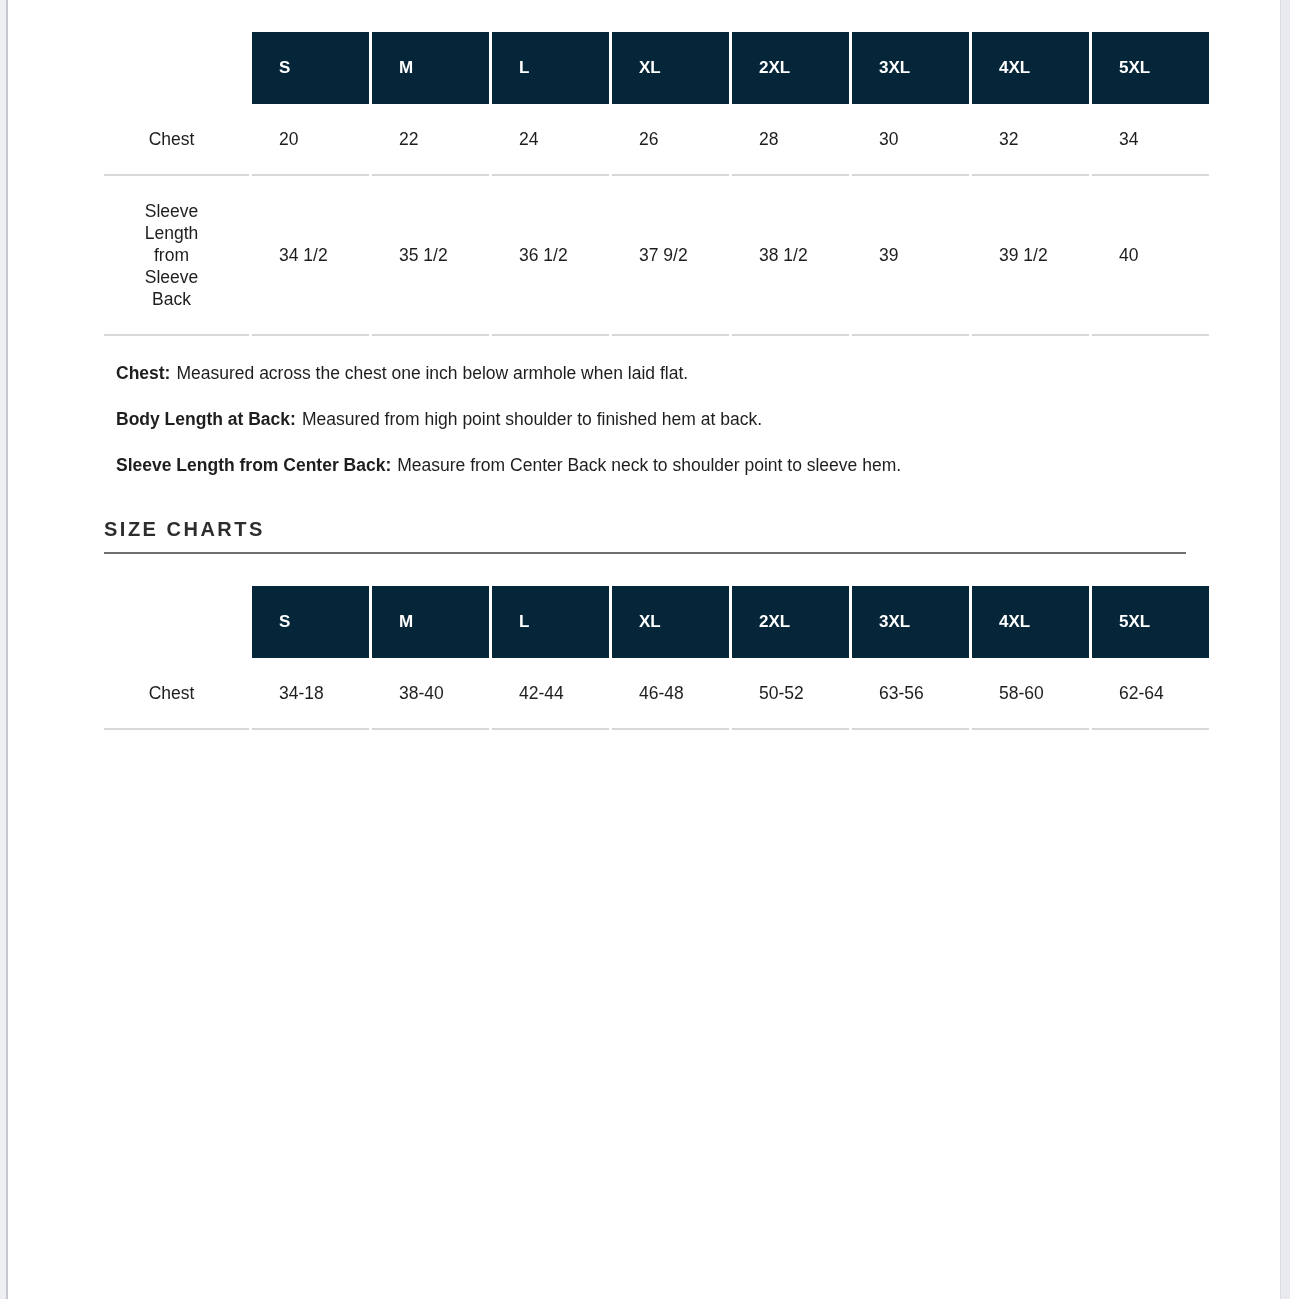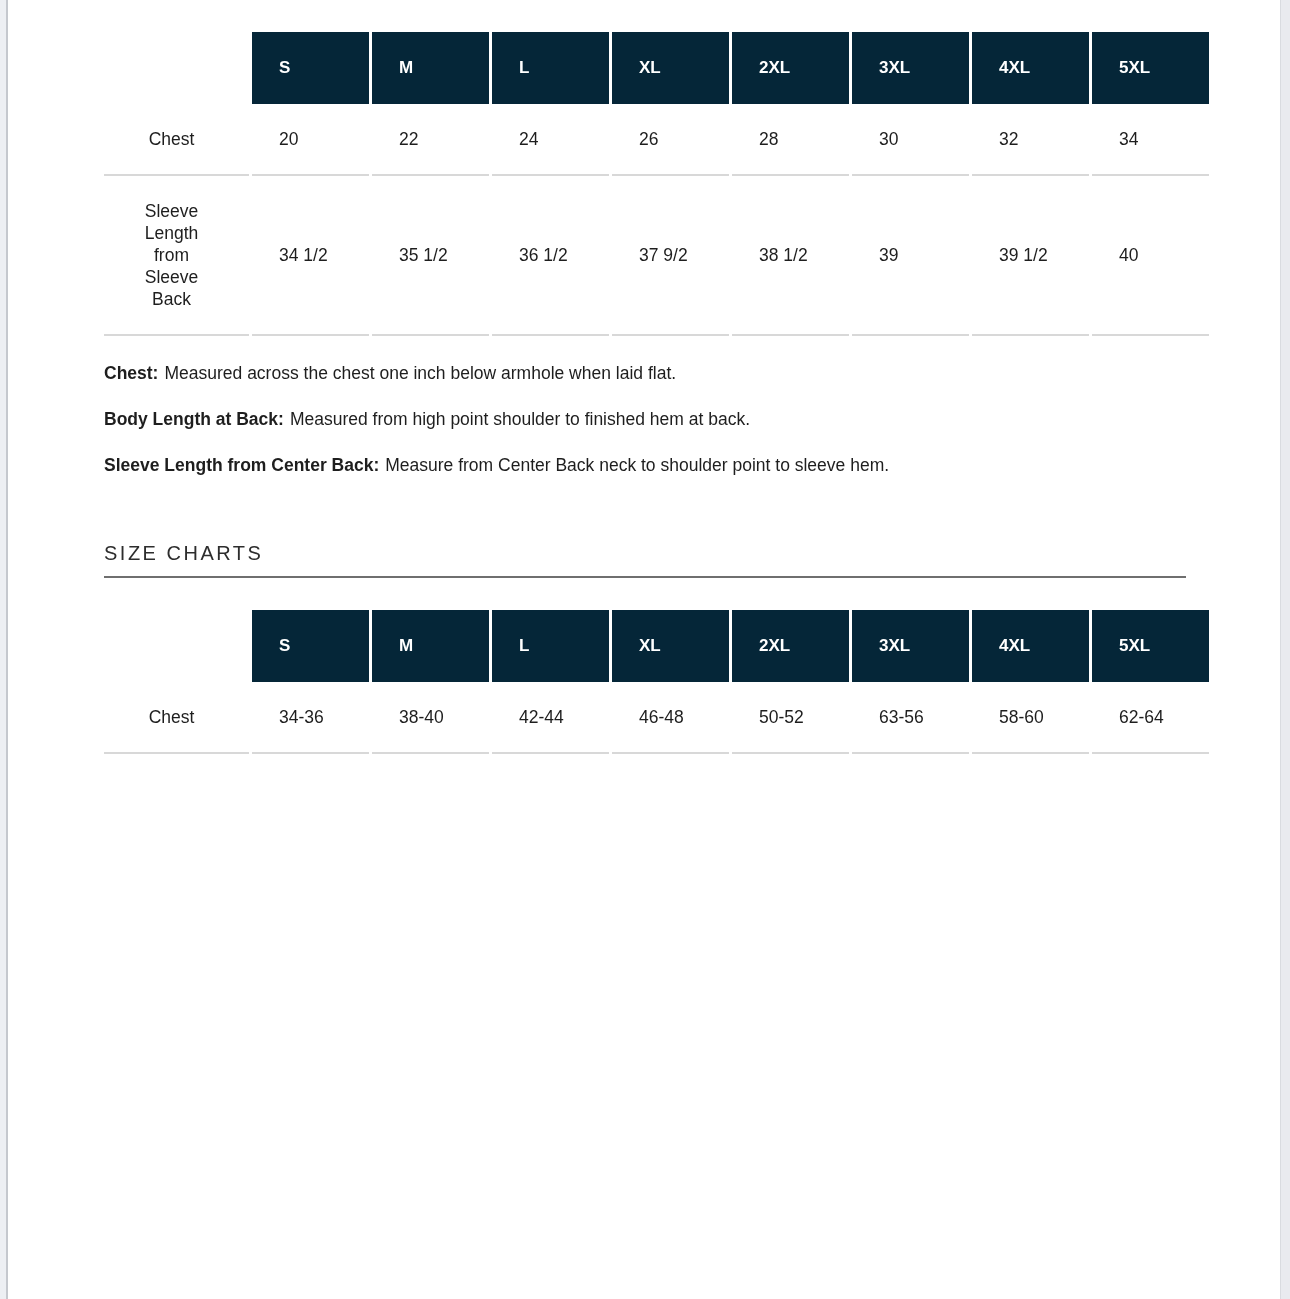--- a/index.html
+++ b/index.html
@@ -33,21 +33,21 @@
   .section-heading{
     font-size:20px;
     letter-spacing:2.5px;
     color:#2d2d2d;
     font-weight:400;
     padding-bottom:11px;
     border-bottom:2px solid var(--heading-rule);
     width:1082px;
   }
   .section-heading.first{margin-top:54px;}
-  .section-heading.second{margin-top:66px;}
+  .section-heading.second{margin-top:42px;font-weight:bold;}
   table.size-table{
     border-collapse:separate;
     border-spacing:3px 0;
     table-layout:fixed;
     margin-top:32px;
     margin-left:-3px;
   }
   table.size-table col.label-col{width:145px;}
   table.size-table col.size-col{width:117px;}
   table.size-table th{
@@ -67,21 +67,21 @@
     vertical-align:middle;
     text-align:left;
     padding:24px 0 24px 27px;
     border-bottom:2px solid var(--divider);
     background:#ffffff;
   }
   table.size-table td.row-label{padding-right:34px;padding-left:24px;text-align:center;}
   table.size-table tr.row-alt td{background:var(--row-alt-bg);}
   .notes{margin-top:26px;width:1000px;}
   .note{
-    margin:0 0 24px 0;
+    margin:0 0 24px 12px;
     font-size:17.5px;
     line-height:22px;
   }
   .note strong{margin-right:6px;}
 </style>
 </head>
 <body>
 
 <div class="left-gutter"></div>
 <div class="scrollbar-track"></div>
@@ -175,21 +175,21 @@
         <th>XL</th>
         <th>2XL</th>
         <th>3XL</th>
         <th>4XL</th>
         <th>5XL</th>
       </tr>
     </thead>
     <tbody>
       <tr>
         <td class="row-label">Chest</td>
-        <td>34-36</td>
+        <td>34-18</td>
         <td>38-40</td>
         <td>42-44</td>
         <td>46-48</td>
         <td>50-52</td>
         <td>63-56</td>
         <td>58-60</td>
         <td>62-64</td>
       </tr>
     </tbody>
   </table>

